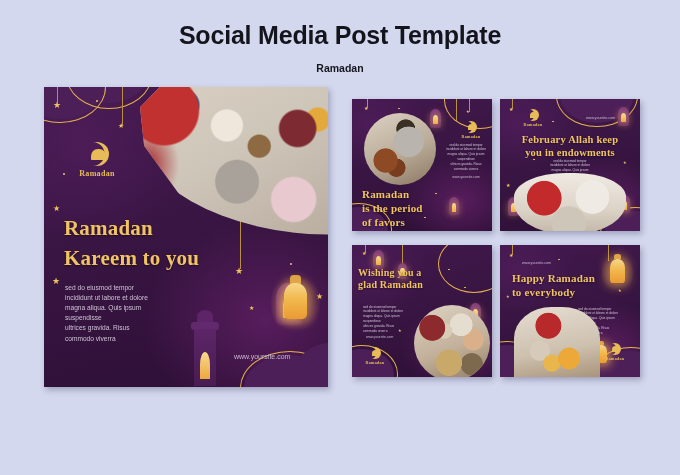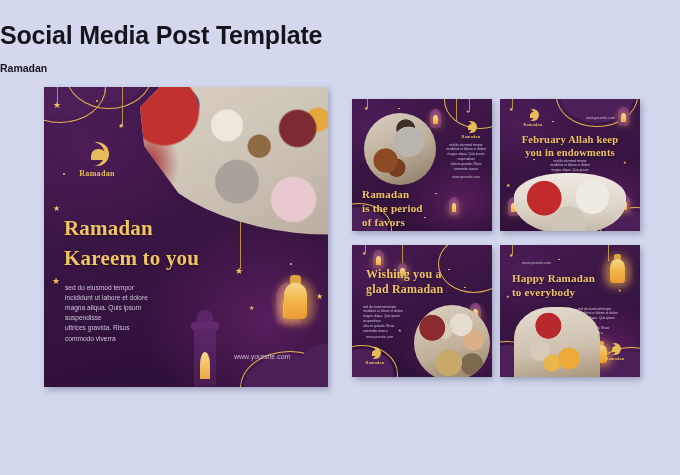--- a/index.html
+++ b/index.html
@@ -4,21 +4,21 @@
 <style>
   * { box-sizing: border-box; margin: 0; padding: 0; }
   html, body {
     width: 680px; height: 475px;
     background: #d3d8ee;
     font-family: "Liberation Sans", sans-serif;
     overflow: hidden;
   }
 
   
-  .header { width: 680px; padding-top: 22px; }
+  .header { width: 680px; padding-top: 22px; text-align: center; }
   .header h1 {
     font-size: 25px; font-weight: 700; color: #14141c;
     letter-spacing: -0.2px; line-height: 1.1;
   }
   .header .sub {
     margin-top: 12px; font-size: 10.5px; font-weight: 700; color: #15151d;
   }
 
   
   .board { position: relative; width: 680px; height: 330px; margin-top: 13px; }
@@ -426,21 +426,21 @@
           <div class="w"></div>
       </div>
       <div class="minaret" style="left:86px; top:72px; width:22px; height:50px;">
         <div class="dome"></div>
           <div class="gallery"></div>
         <div class="shaft"></div>
           <div class="win"></div>
       </div>
     </div>
 
-    <div class="ptitle" style="left:14px; top:22px; font-size:12px; white-space:pre-line;">Wishing you a
+    <div class="ptitle" style="left:6px; top:22px; font-size:10px; white-space:pre-line;">Wishing you a
 glad Ramadan</div>
 
     <div class="pbody" style="left:11px; top:60px; font-size:3.2px; width:54px;">sed do eiusmod tempor
 incididunt ut labore et dolore
 magna aliqua. Quis ipsum
 suspendisse
 ultrices gravida. Risus
 commodo viverra</div>
     <div class="purl" style="left:14px; top:90px; font-size:3.4px;">www.yoursite.com</div>
 

